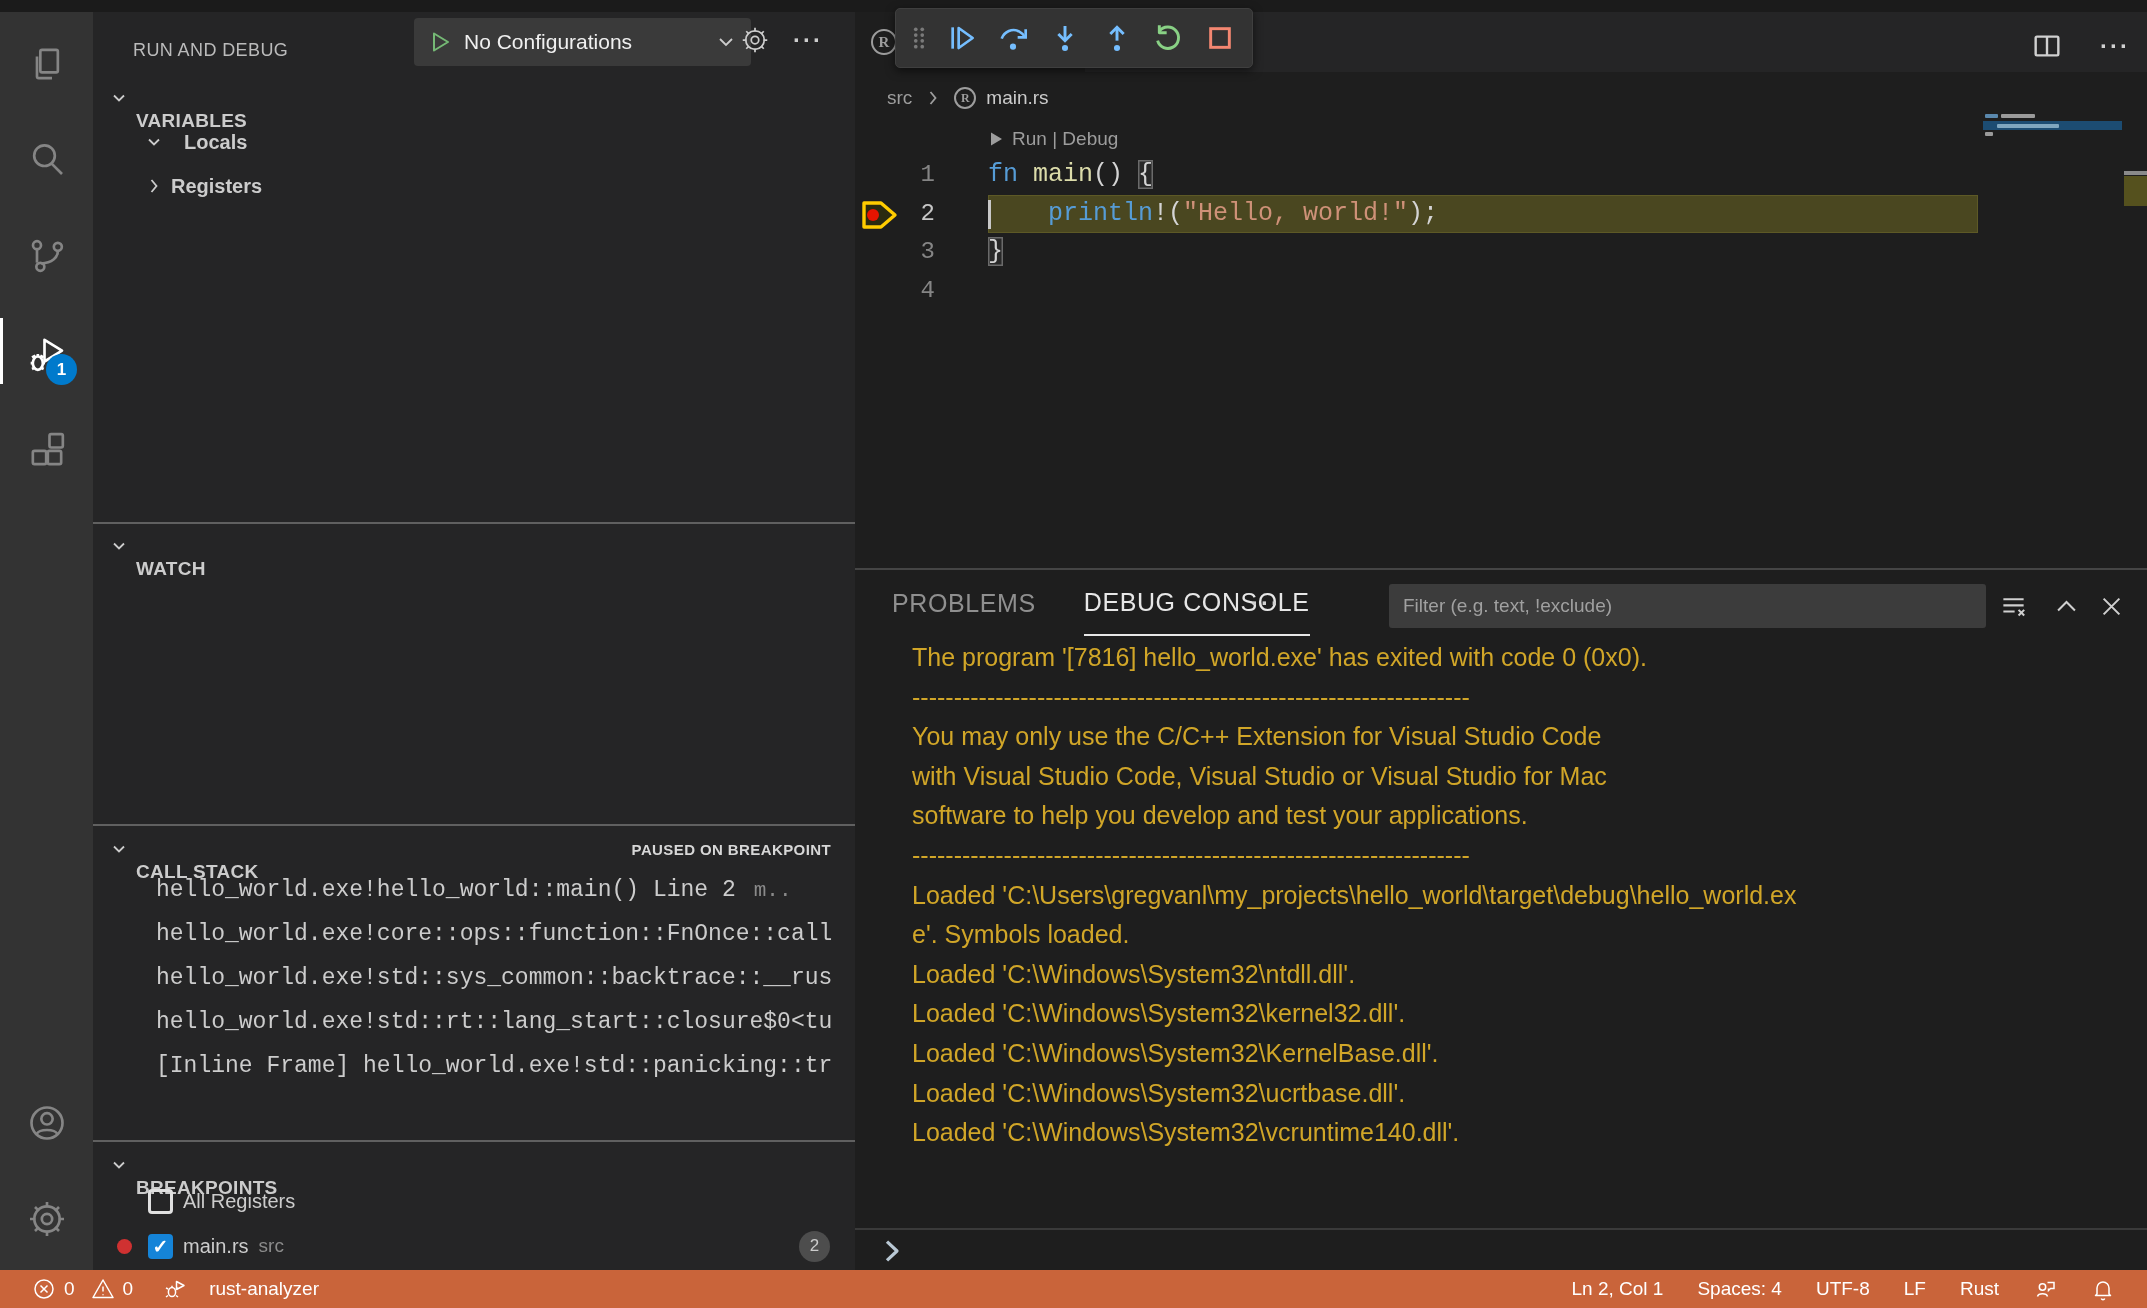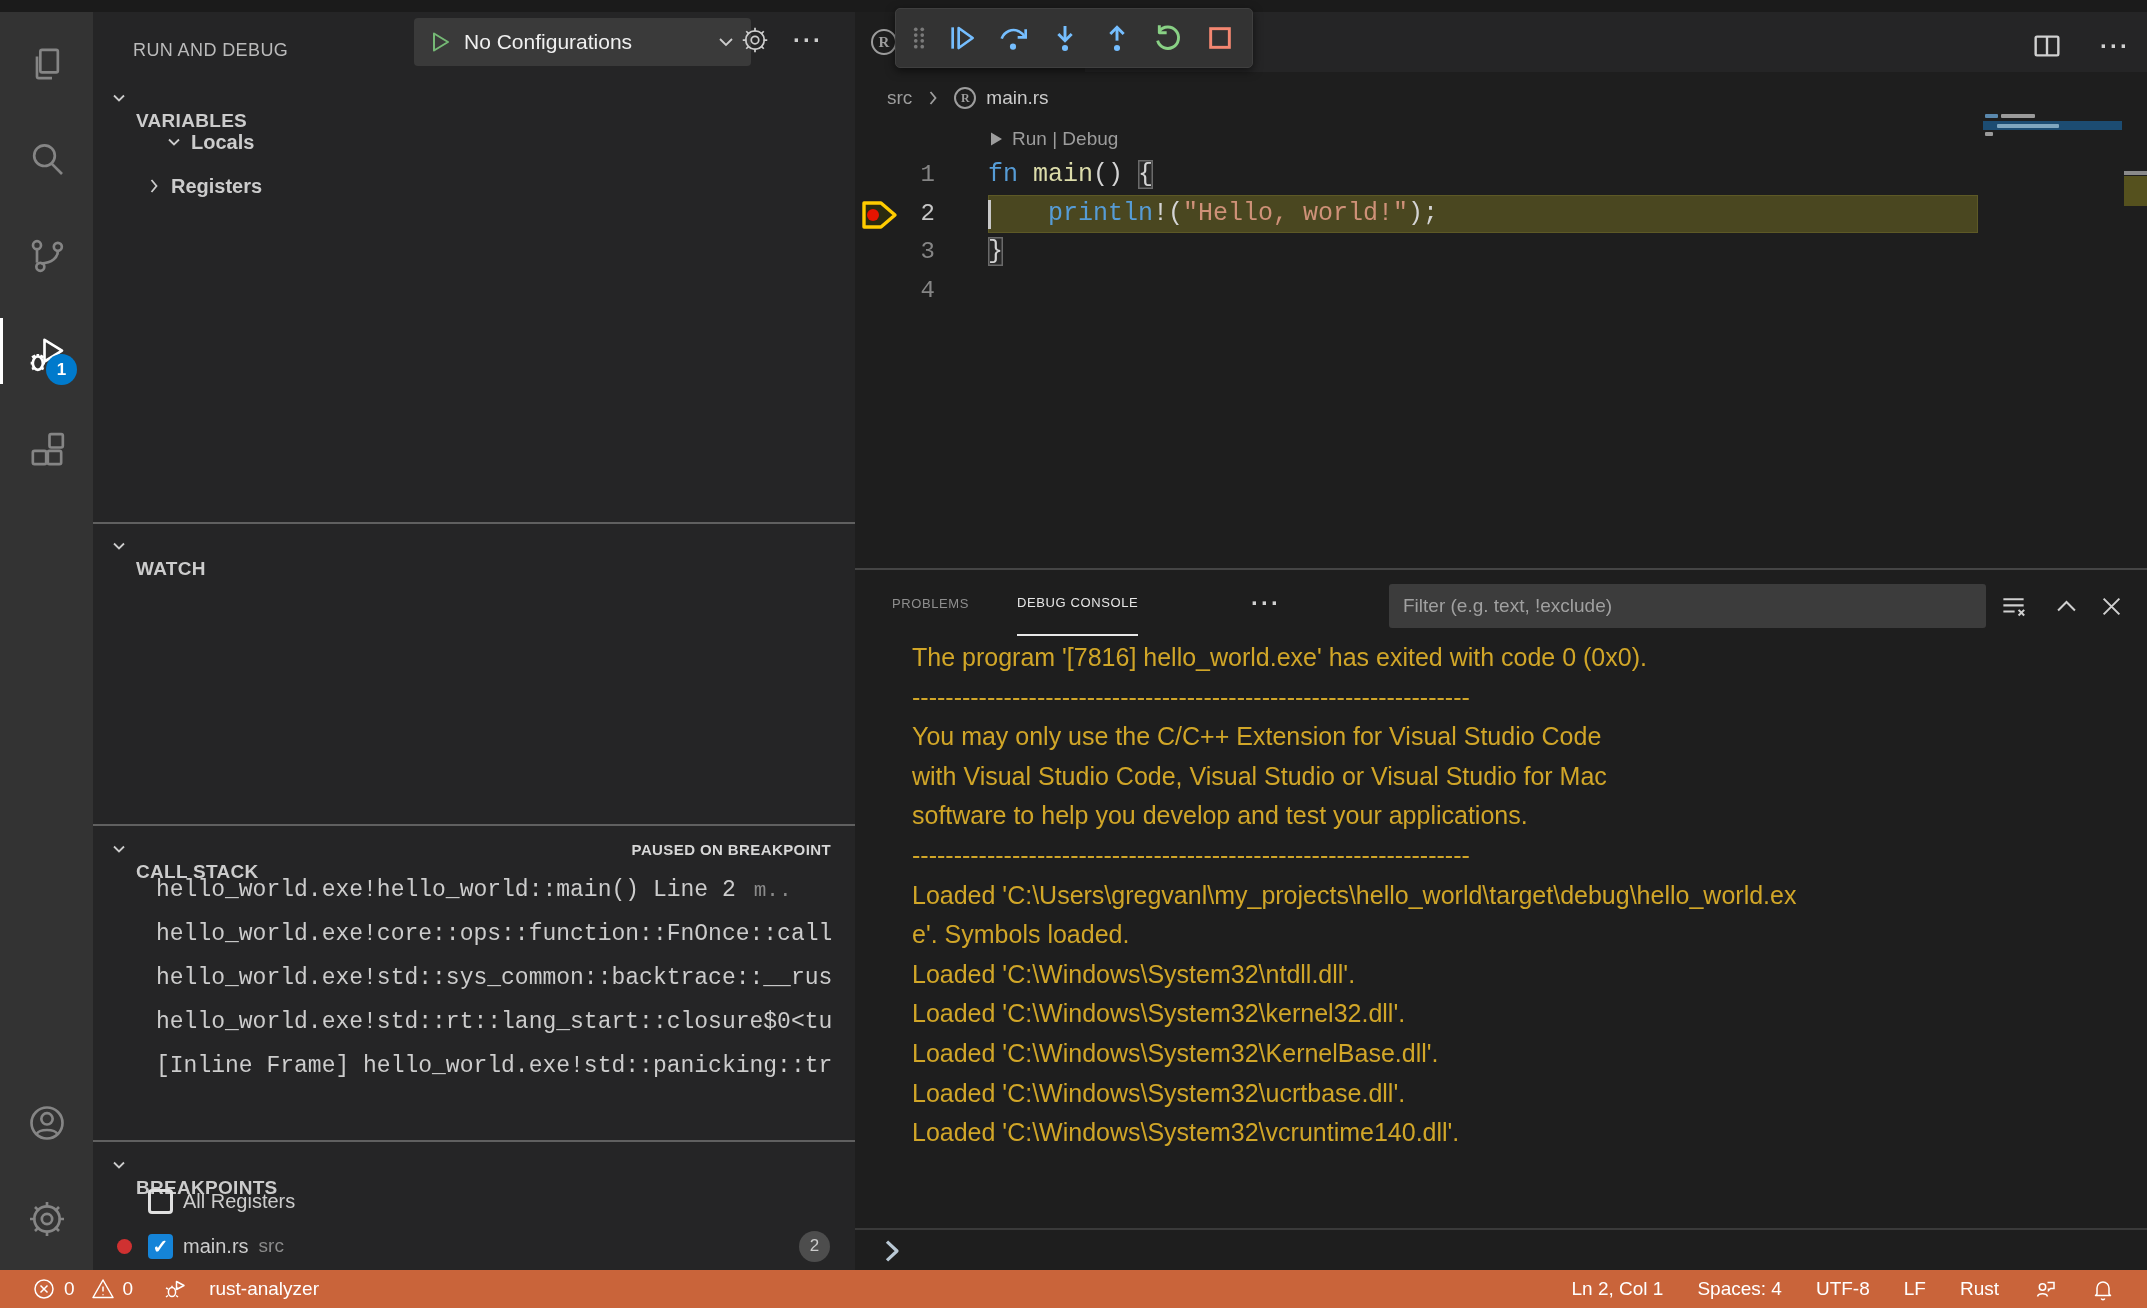--- a/index.html
+++ b/index.html
@@ -88,21 +88,21 @@
   .minimap { position:absolute; left:1128px; top:88px; width:139px; height:150px; cursor:pointer; }
   .mm-line { position:absolute; height:4px; background:#9a9a9a; border-radius:1px; }
   .mm-hl { position:absolute; left:0; top:21px; width:139px; height:9px; background:#1c4c72; }
   .ruler { position:absolute; left:1269px; top:0; width:23px; height:556px; }
   .rl-gray { position:absolute; left:0; top:159px; width:23px; height:4px; background:#8a8a8a; }
   .rl-olive { position:absolute; left:0; top:164px; width:23px; height:30px; background:#55511e; }
 
   
   .panel { left:855px; top:568px; width:1292px; height:702px; background:#1e1e1e; border-top:2px solid #454545; }
   .panel-tabs { position:absolute; left:37px; top:0; height:66px; display:flex; gap:48px; align-items:center; }
-  .panel-tab { font-size:13px; letter-spacing:.6px; color:#8f8f8f; height:66px; display:flex; align-items:center; cursor:pointer; }
+  .panel-tab { font-size:25px; letter-spacing:.6px; color:#8f8f8f; height:66px; display:flex; align-items:center; cursor:pointer; }
   .panel-tab.active { color:#e7e7e7; border-bottom:2px solid #e7e7e7; }
   .panel-dots { position:absolute; left:396px; top:0; height:66px; display:flex; align-items:center; cursor:pointer; }
   .filter-input { position:absolute; left:534px; top:14px; width:597px; height:44px; background:#3c3c3c; border:none;
     border-radius:3px; color:#bbbbbb; font-size:19px; padding:0 14px; font-family:"Liberation Sans", sans-serif; outline:none; }
   .filter-input::placeholder { color:#a0a0a0; }
   .panel-icon { position:absolute; top:18px; width:36px; height:36px; display:flex; align-items:center; justify-content:center; cursor:pointer; }
   .panel-icon svg { width:27px; height:27px; stroke:#d0d0d0; fill:none; stroke-width:1.8; }
 
   .console { position:absolute; left:57px; top:68px; width:1200px; }
   .console-line { height:39.6px; line-height:39.6px; white-space:pre; font-family:Liberation Sans, sans-serif;
@@ -200,21 +200,21 @@
     <div class="hdr-icon" style="left:697px; top:10px;">
         <span class="dots">···</span>
       </div>
 
     <div class="sb-row" style="top:64px; padding-left:15px; gap:6px;">
       <svg class="chev" viewBox="0 0 22 22">
           <path d="M6 8.5l5 5 5-5"></path>
         </svg>
       <span class="sect-label">VARIABLES</span>
     </div>
-    <div class="sb-row" style="top:108px; padding-left:70px; gap:6px;">
+    <div class="sb-row" style="top:108px; padding-left:50px; gap:19px;">
       <svg class="chev" viewBox="0 0 22 22">
           <path d="M6 8.5l5 5 5-5"></path>
         </svg>
       <span class="tree-label">Locals</span>
     </div>
     <div class="sb-row" style="top:152px; padding-left:50px; gap:6px;">
       <svg class="chev" viewBox="0 0 22 22">
           <path d="M8.5 5l5 6-5 6"></path>
         </svg>
       <span class="tree-label">Registers</span>

